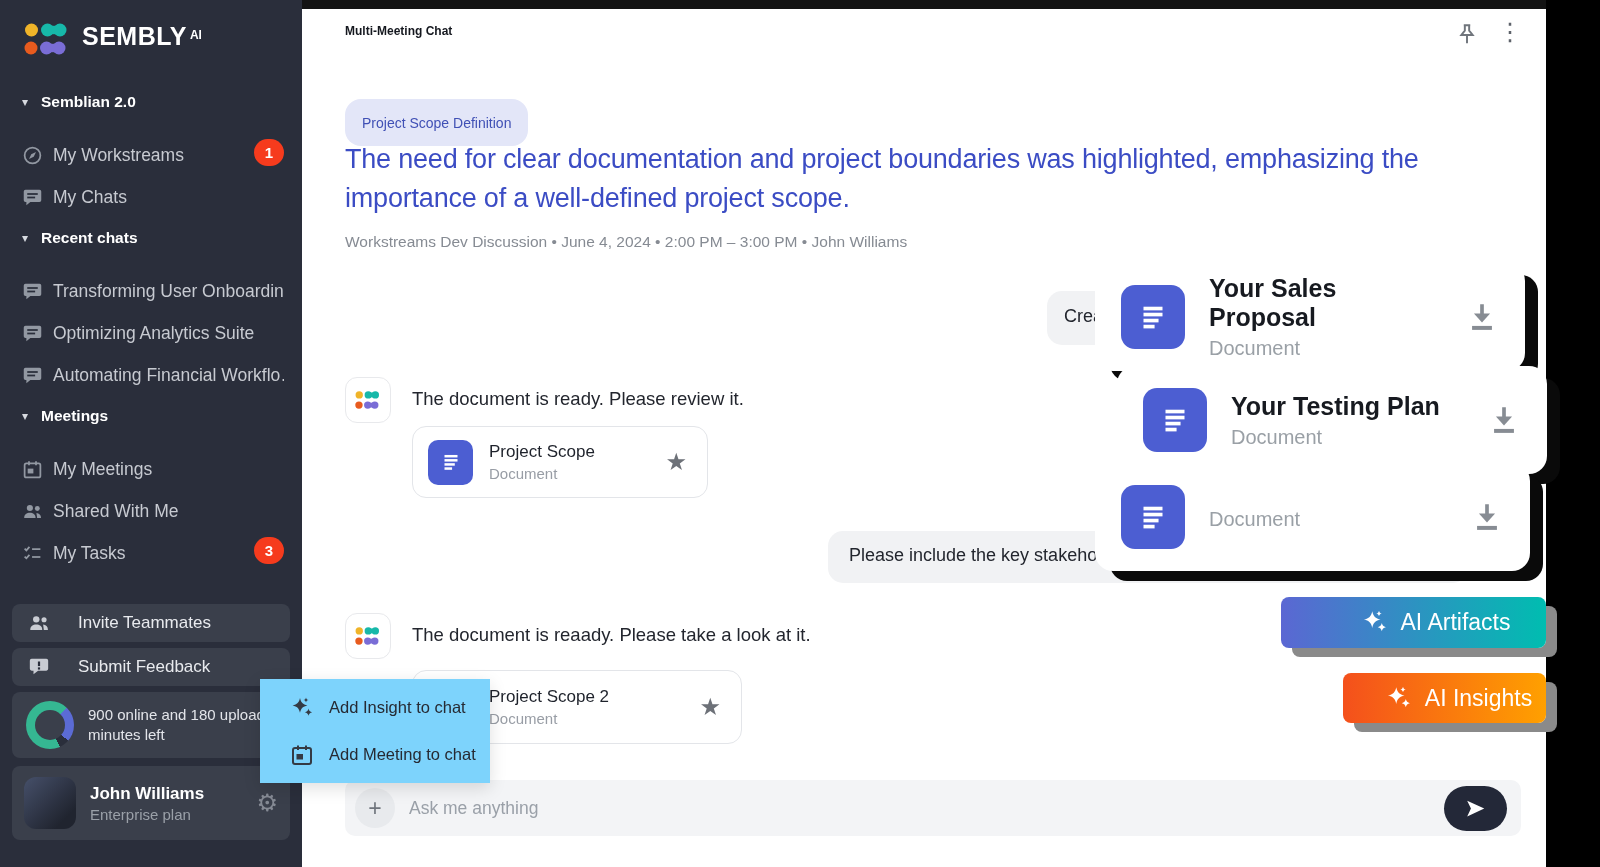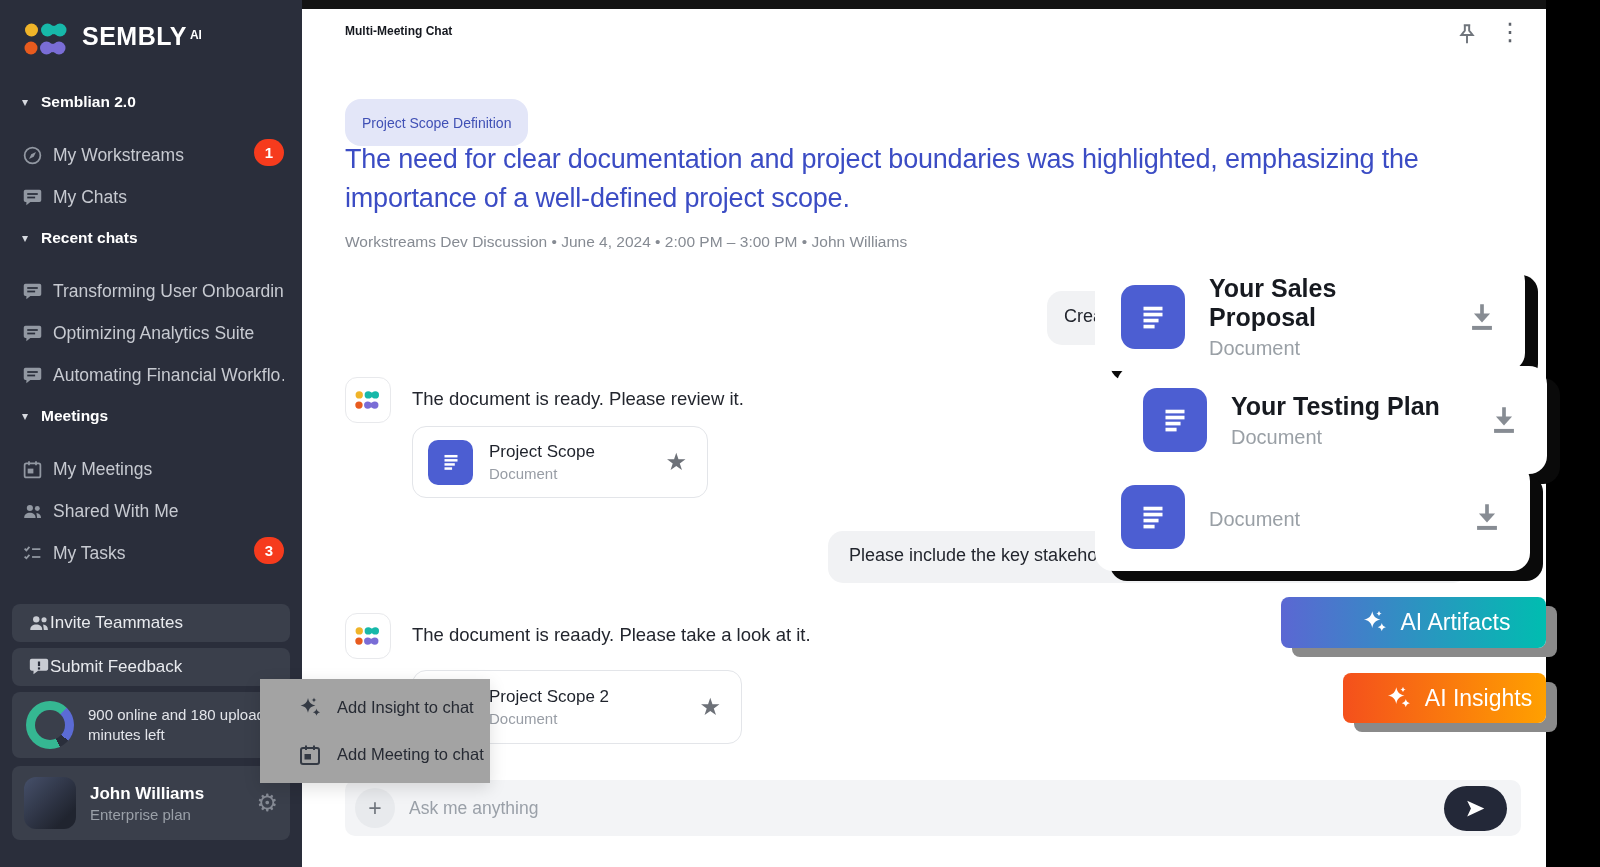--- a/index.html
+++ b/index.html
@@ -24,21 +24,21 @@
   .sec-head .sec-label { color:#fff; font-size:15.5px; font-weight:700; }
   .g1 { margin-top:24px; } .g2,.g3 { margin-top:8px; }
 
   .nav-item { display:flex; align-items:flex-end; height:42px; padding:0 18px 0 22px; gap:10px; cursor:pointer; }
   .nav-item svg { width:21px; height:21px; flex:0 0 auto; color:#9298a2; }
   .nav-item .nav-label { color:#c7cad1; font-size:17.5px; white-space:nowrap; overflow:hidden; }
   .badge { margin-left:auto; min-width:30px; height:27px; border-radius:14px; background:#f63b1d;
     color:#fff; font-size:15px; font-weight:700; display:flex; align-items:center; justify-content:center; padding:0 8px; }
 
   .tile { position:absolute; left:12px; width:278px; background:#3a3f4b; border-radius:8px; color:#e8eaee; }
-  .tile-btn { display:flex; align-items:center; gap:0; padding:0 16px; height:38px; font-size:17px; cursor:pointer; }
+  .tile-btn { display:flex; align-items:center; gap:28px; padding:0 16px; height:38px; font-size:17px; cursor:pointer; }
   .tile-btn svg { width:22px; height:22px; color:#c9ccd3; }
   .tile-invite { top:604px; } .tile-feedback { top:648px; }
   .tile-minutes { top:692px; height:66px; display:flex; align-items:center; gap:14px; padding:0 14px; }
   .ring { width:48px; height:48px; border-radius:50%; flex:0 0 auto;
     background:conic-gradient(from 210deg,#35b792 0 54%,#5b6bd5 54% 78%,#2a2e3b 78% 85%,#35b792 85%); position:relative; }
   .ring::after { content:""; position:absolute; inset:9px; border-radius:50%; background:#3a3f4b; }
   .minutes-text { font-size:15px; line-height:20px; width:200px; color:#e3e5ea; }
   .tile-profile { top:766px; height:74px; display:flex; align-items:center; gap:14px; padding:0 12px; cursor:pointer; }
   .avatar { width:52px; height:52px; border-radius:12px; flex:0 0 auto; overflow:hidden;
     background:linear-gradient(135deg,#46506a 0%,#20242f 80%); position:relative; }
@@ -112,23 +112,23 @@
     display:flex; align-items:center; gap:13px; cursor:pointer; font-family:"Liberation Sans", sans-serif;
     box-shadow:11px 9px 0 #8a8a8a; }
   .ai-btn svg { width:27px; height:27px; }
   .ai-btn span { font-size:23px; font-weight:500; }
   .btn-artifacts { left:1281px; top:597px; width:265px; justify-content:center; padding-left:60px; padding-right:16px;
     background:linear-gradient(90deg,#5b67d3 0%,#00bdb0 100%); }
   .btn-insights { left:1343px; top:673px; width:203px; height:50px; justify-content:center; padding-left:38px; padding-right:10px;
     background:linear-gradient(90deg,#f4501c 0%,#ffa000 100%); }
 
   
-  .ctx-menu { position:absolute; left:260px; top:679px; width:230px; height:104px; background:#a3a3a3;
+  .ctx-menu { position:absolute; left:260px; top:679px; width:230px; height:104px; background:#7dd3fc;
     z-index:40; box-shadow:0 5px 16px rgba(0,0,0,.13); display:flex; flex-direction:column;
-    justify-content:center; gap:6px; padding:8px 16px; }
+    justify-content:center; gap:6px; padding:8px 8px; }
   .ctx-item { display:flex; align-items:center; gap:15px; height:42px; padding:0 22px; cursor:pointer; }
   .ctx-item svg { width:24px; height:24px; color:#343a44; flex:0 0 auto; }
   .ctx-label { font-size:16.5px; color:#262a33; white-space:nowrap; }
 </style>
 </head>
 <body>
 
 <svg width="0" height="0" style="position:absolute">
   <defs>
     <symbol id="i-logo" viewBox="0 0 46 34">

